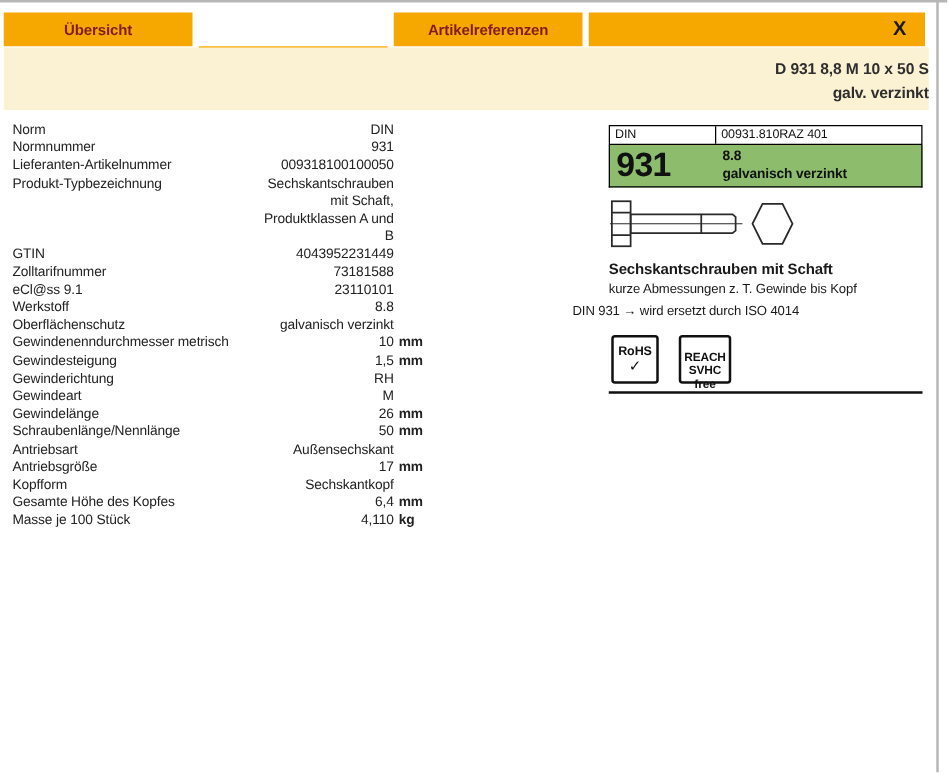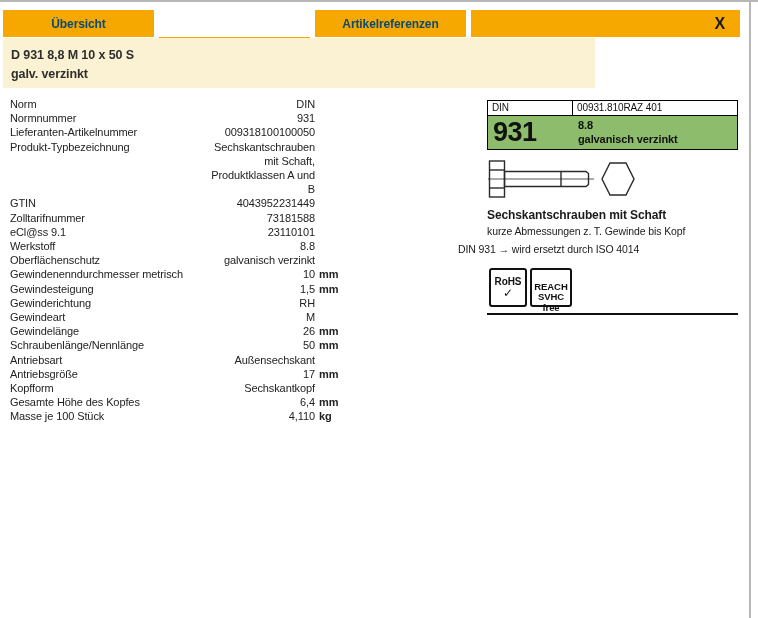--- a/index.html
+++ b/index.html
@@ -25,39 +25,40 @@
   .top-border{position:absolute;top:0;left:0;width:758px;height:2px;background:var(--border_gray);}
   .right-border{position:absolute;top:0;left:749px;width:2px;height:618px;background:var(--border_gray);}
 
   
   .tabbar{
     position:absolute;top:10px;left:3px;width:737px;height:27px;
     display:flex;gap:5px;
   }
   .tab{
     width:151px;height:27px;background:var(--accent_orange);
-    font-size:12px;font-weight:bold;color:#0c4a6e;
+    font-size:12px;font-weight:bold;color:#7f1d1d;
     display:flex;align-items:center;justify-content:center;
     cursor:pointer;
   }
   .tab.active{color:#ffffff;margin-top:27px;}
   .tab-filler{
     flex:1;height:27px;background:var(--accent_orange);
     display:flex;align-items:center;justify-content:flex-end;
   }
   .close-x{
     font-size:16px;font-weight:bold;color:#1a1a1a;
     padding-right:15px;cursor:pointer;line-height:27px;
   }
 
   
   .subheader{
-    position:absolute;top:38px;left:3px;width:592px;height:50px;
+    position:absolute;top:38px;left:3px;width:740px;height:50px;
     background:var(--header_bg);
     padding:8px 0 0 8px;
+    text-align:right;
   }
   .subheader .line{
     font-size:12.5px;font-weight:bold;color:#2e2e2e;line-height:19px;
   }
 
   
   .props{
     position:absolute;top:97px;left:10px;width:327px;
     border-collapse:collapse;table-layout:fixed;
   }
@@ -104,21 +105,21 @@
     position:absolute;top:225px;left:487px;width:251px;
     font-size:10.5px;color:#1a1a1a;
   }
   .repl-note{
     position:absolute;top:243px;left:458px;width:251px;
     font-size:10.5px;color:#1a1a1a;
   }
 
   .badges{
     position:absolute;top:268px;left:489px;
-    display:flex;gap:3px;align-items:stretch;
+    display:flex;gap:16px;align-items:stretch;
   }
   .badge{
     border:2px solid #111;border-radius:3px;background:#fff;
     height:39px;display:flex;flex-direction:column;
     align-items:center;justify-content:center;
   }
   .badge.rohs{width:38px;}
   .badge.reach{width:42px;}
   .badge .b-label{font-size:10px;font-weight:bold;color:#111;line-height:11px;}
   .badge .b-check{font-size:12px;font-weight:bold;color:#111;line-height:12px;}

